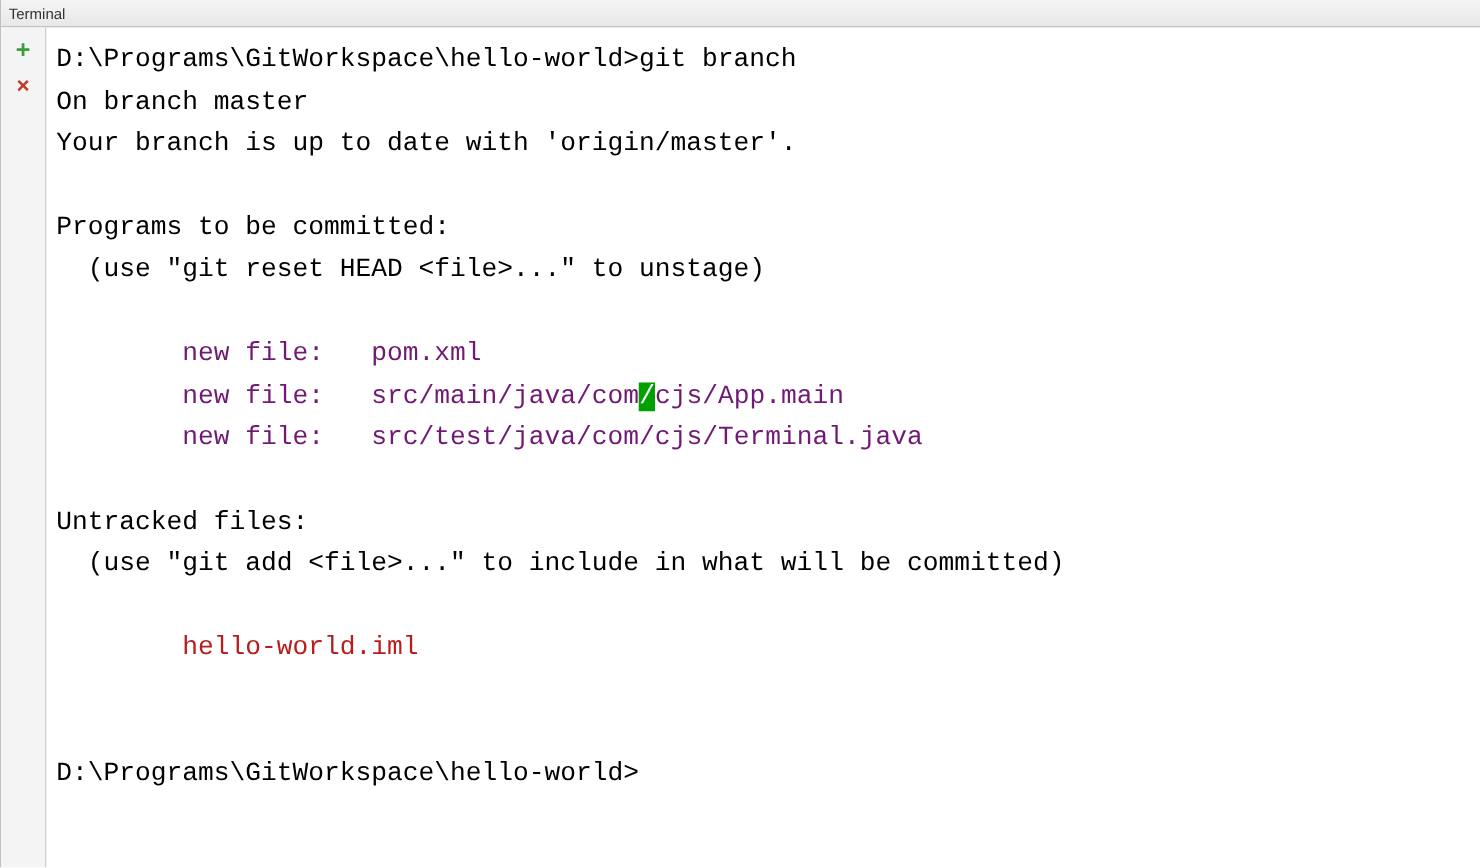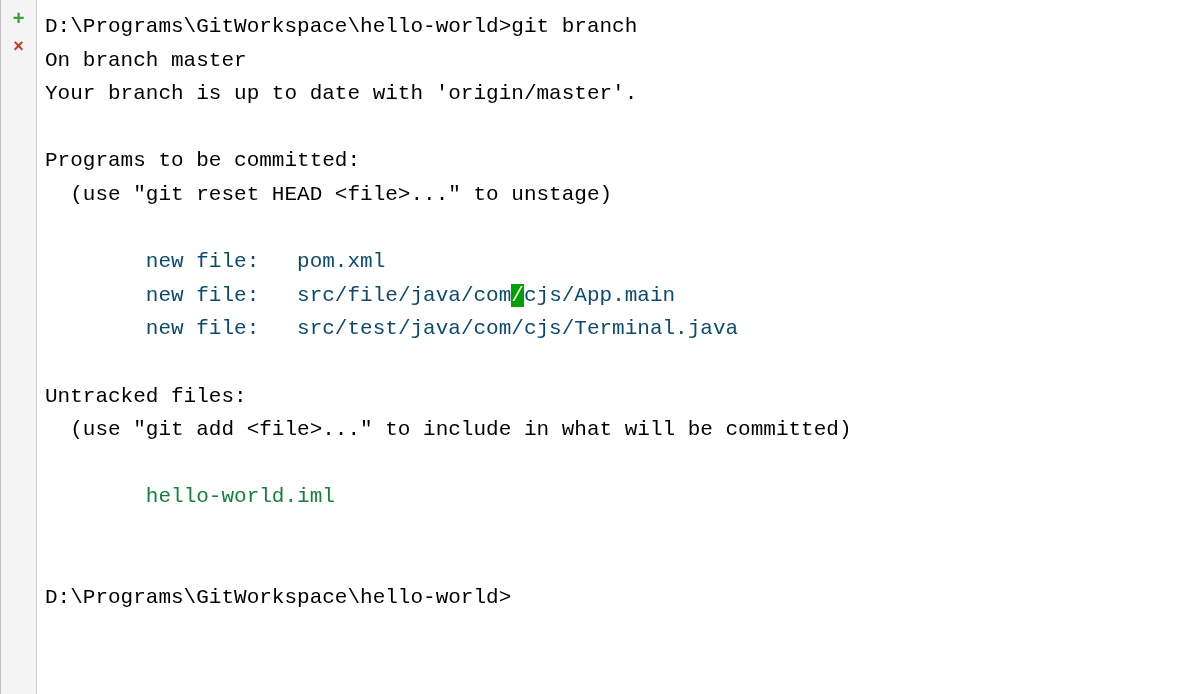--- a/index.html
+++ b/index.html
@@ -68,48 +68,51 @@
       flex: 1;
       padding: 10px 8px;
       font-family: "Consolas", "Courier New", monospace;
       font-size: 21px;
       line-height: 1.6;
       color: #000000;
       white-space: pre;
       overflow: hidden;
     }
     .green {
-      color: #0c4a6e;
+      color: #701a75;
     }
     .red {
-      color: #15803d;
+      color: #b91c1c;
     }
     .cursor-block {
       background: #00a000;
       color: #ffffff;
     }
   </style>
 </head>
 <body>
 
 <div class="terminal-container">
+  <div class="terminal-header">
+    <span>Terminal</span>
+  </div>
   <div class="terminal-body">
     <div class="terminal-sidebar">
       <div class="sidebar-icon plus-icon">+</div>
       <div class="sidebar-icon close-icon">×</div>
     </div>
     <div class="terminal-content"><span>D:\Programs\GitWorkspace\hello-world&gt;</span><span>git branch</span>
 <span>On branch master</span>
 <span>Your branch is up to date with 'origin/master'.</span>
 
 <span>Programs to be committed:</span>
 <span>  (use "git reset HEAD &lt;file&gt;..." to unstage)</span>
 
 <span>        </span><span class="green">new file:   </span><span class="green">pom.xml</span>
-<span>        </span><span class="green">new file:   </span><span class="green">src/file/java/com</span><span class="cursor-block">/</span><span class="green">cjs/App.main</span>
+<span>        </span><span class="green">new file:   </span><span class="green">src/main/java/com</span><span class="cursor-block">/</span><span class="green">cjs/App.main</span>
 <span>        </span><span class="green">new file:   </span><span class="green">src/test/java/com/cjs/Terminal.java</span>
 
 <span>Untracked files:</span>
 <span>  (use "git add &lt;file&gt;..." to include in what will be committed)</span>
 
 <span>        </span><span class="red">hello-world.iml</span>
 
 
 <span>D:\Programs\GitWorkspace\hello-world&gt;</span></div>
   </div>

